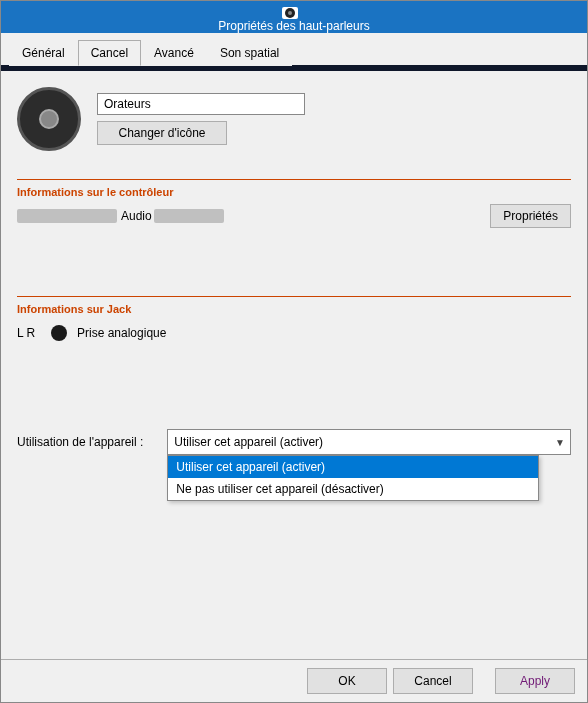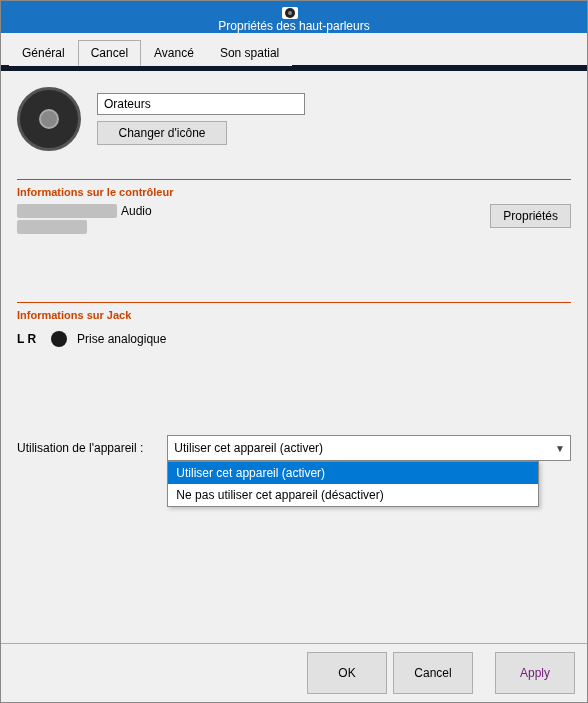--- a/index.html
+++ b/index.html
@@ -146,22 +146,23 @@
       padding-top: 6px;
       margin-bottom: 20px;
     }
     .controller-row {
       display: flex;
       align-items: center;
       justify-content: space-between;
     }
     .controller-info {
       display: flex;
-      flex-direction: column;
+      flex-direction: row;
       gap: 2px;
+      align-items: flex-end;
     }
     .placeholder-bar {
       background: #c0c0c0;
       border-radius: 2px;
     }
     .placeholder-bar-long {
       width: 100px;
       height: 14px;
     }
     .placeholder-bar-short {
@@ -189,21 +190,21 @@
       margin-bottom: 16px;
     }
     .jack-row {
       display: flex;
       align-items: center;
       gap: 10px;
       padding: 4px 0;
     }
     .jack-lr {
       font-size: 12px;
-      font-weight: bold;
+      font-weight: normal;
       width: 24px;
     }
     .jack-dot {
       width: 16px;
       height: 16px;
       background: #1a1a1a;
       border-radius: 50%;
     }
     .jack-text {
       font-size: 12px;
@@ -272,21 +273,21 @@
       align-items: center;
     }
     .footer-btn {
       border: 1px solid #adadad;
       background: #e1e1e1;
       padding: 4px 0;
       font-size: 12px;
       font-family: inherit;
       cursor: pointer;
       width: 80px;
-      height: 42px;
+      height: 26px;
     }
     .footer-btn.apply-btn {
       color: #701a75;
       margin-left: 16px;
     }
     .spacer { height: 12px; }
     .row-with-label {
       display: flex;
       align-items: center;
     }

